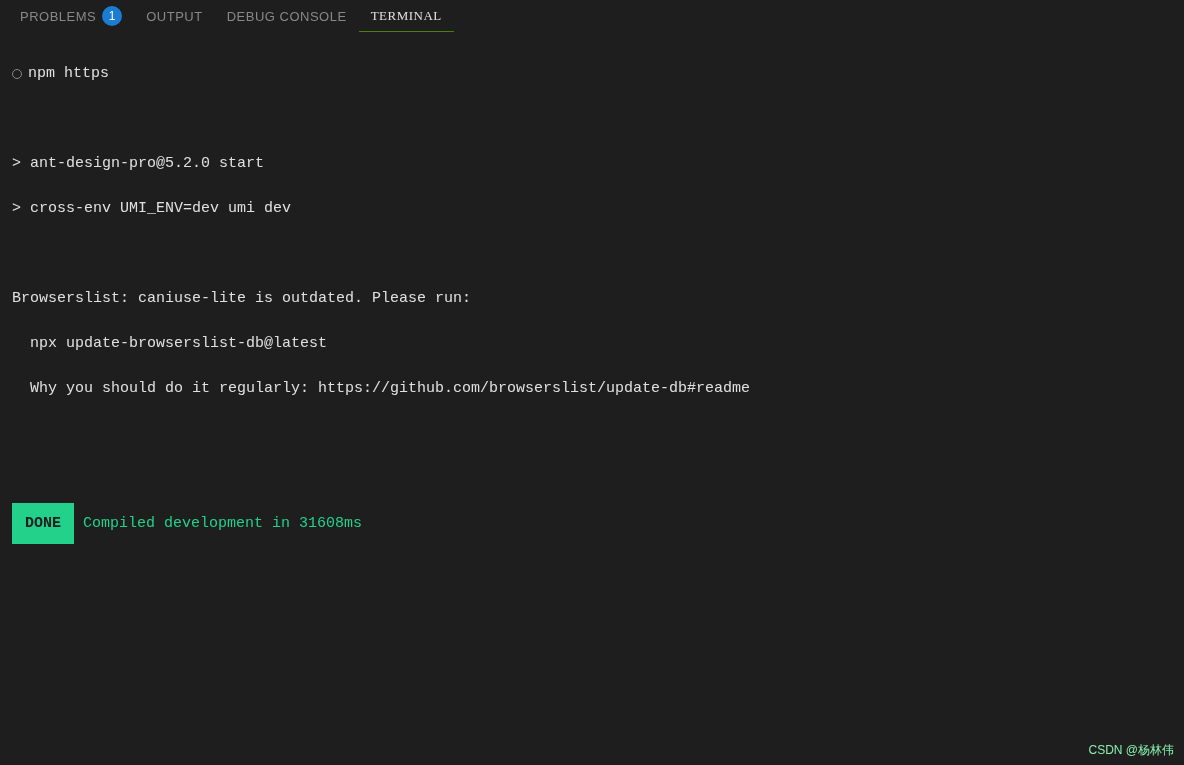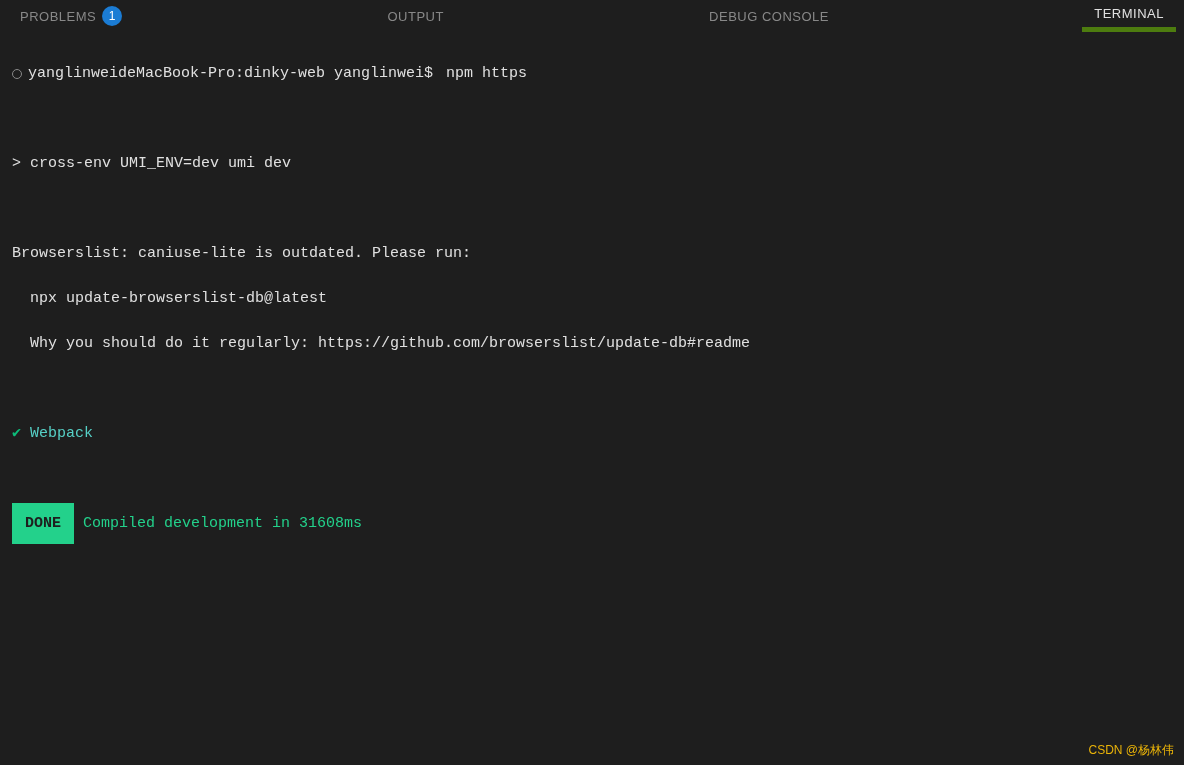--- a/index.html
+++ b/index.html
@@ -18,34 +18,34 @@
       position: relative;
     }
     .tab-bar {
       display: flex;
       align-items: center;
       height: 32px;
       padding: 0 8px;
       font-family: -apple-system, BlinkMacSystemFont, 'Segoe UI', sans-serif;
       font-size: 13px;
       letter-spacing: 0.5px;
-      justify-content: space-between;
     }
     .tab {
       display: flex;
       align-items: center;
       height: 100%;
       padding: 0 12px;
       color: #888888;
       cursor: pointer;
       gap: 6px;
     }
     .tab.active {
       color: #e0e0e0;
-      border-bottom: 5px solid #4d7c0f;
+      border-bottom: 1px solid #4d7c0f;
+      font-family: Liberation Serif, serif;
     }
     .badge {
       background: #1b7cd4;
       color: #ffffff;
       border-radius: 50%;
       min-width: 20px;
       height: 20px;
       display: inline-flex;
       align-items: center;
       justify-content: center;
@@ -79,21 +79,21 @@
       background: #23d18b;
       color: #1e1e1e;
       font-weight: bold;
       padding: 12px 4px;
     }
     .done-text { color: #23d18b; }
     .watermark {
       position: absolute;
       bottom: 6px;
       right: 10px;
-      color: #eab308;
+      color: #86efac;
       font-size: 12px;
       font-family: -apple-system, sans-serif;
     }
     .line { min-height: 22.5px; }
   </style>
 </head>
 <body>
 
 <div class="tab-bar">
   <div class="tab">
@@ -105,29 +105,29 @@
   </div>
   <div class="tab">
     <span>DEBUG CONSOLE</span>
   </div>
   <div class="tab active">
     <span>TERMINAL</span>
   </div>
 </div>
 
 <div class="terminal">
-<div class="line prompt-line"><span class="circle-icon"></span><span class="white">yanglinweideMacBook-Pro:dinky-web yanglinwei$ </span><span class="white">npm https</span></div>
+<div class="line prompt-line"><span class="circle-icon"></span><span class="white">npm https</span></div>
 <div class="line"></div>
+<div class="line white">&gt; ant-design-pro@5.2.0 start</div>
 <div class="line white">&gt; cross-env UMI_ENV=dev umi dev</div>
 <div class="line"></div>
 <div class="line white">Browserslist: caniuse-lite is outdated. Please run:</div>
 <div class="line white">  npx update-browserslist-db@latest</div>
 <div class="line white">  Why you should do it regularly: https://github.com/browserslist/update-db#readme</div>
 <div class="line"></div>
-<div class="line"><span class="checkmark">✔</span><span class="cyan"> Webpack</span></div>
 <div class="line"></div>
 <div class="line"><span class="badge-done"> DONE </span><span class="done-text"> Compiled development in 31608ms</span></div>
 <div class="line"></div>
 <div class="line"></div>
 
 
 
 
 
 

